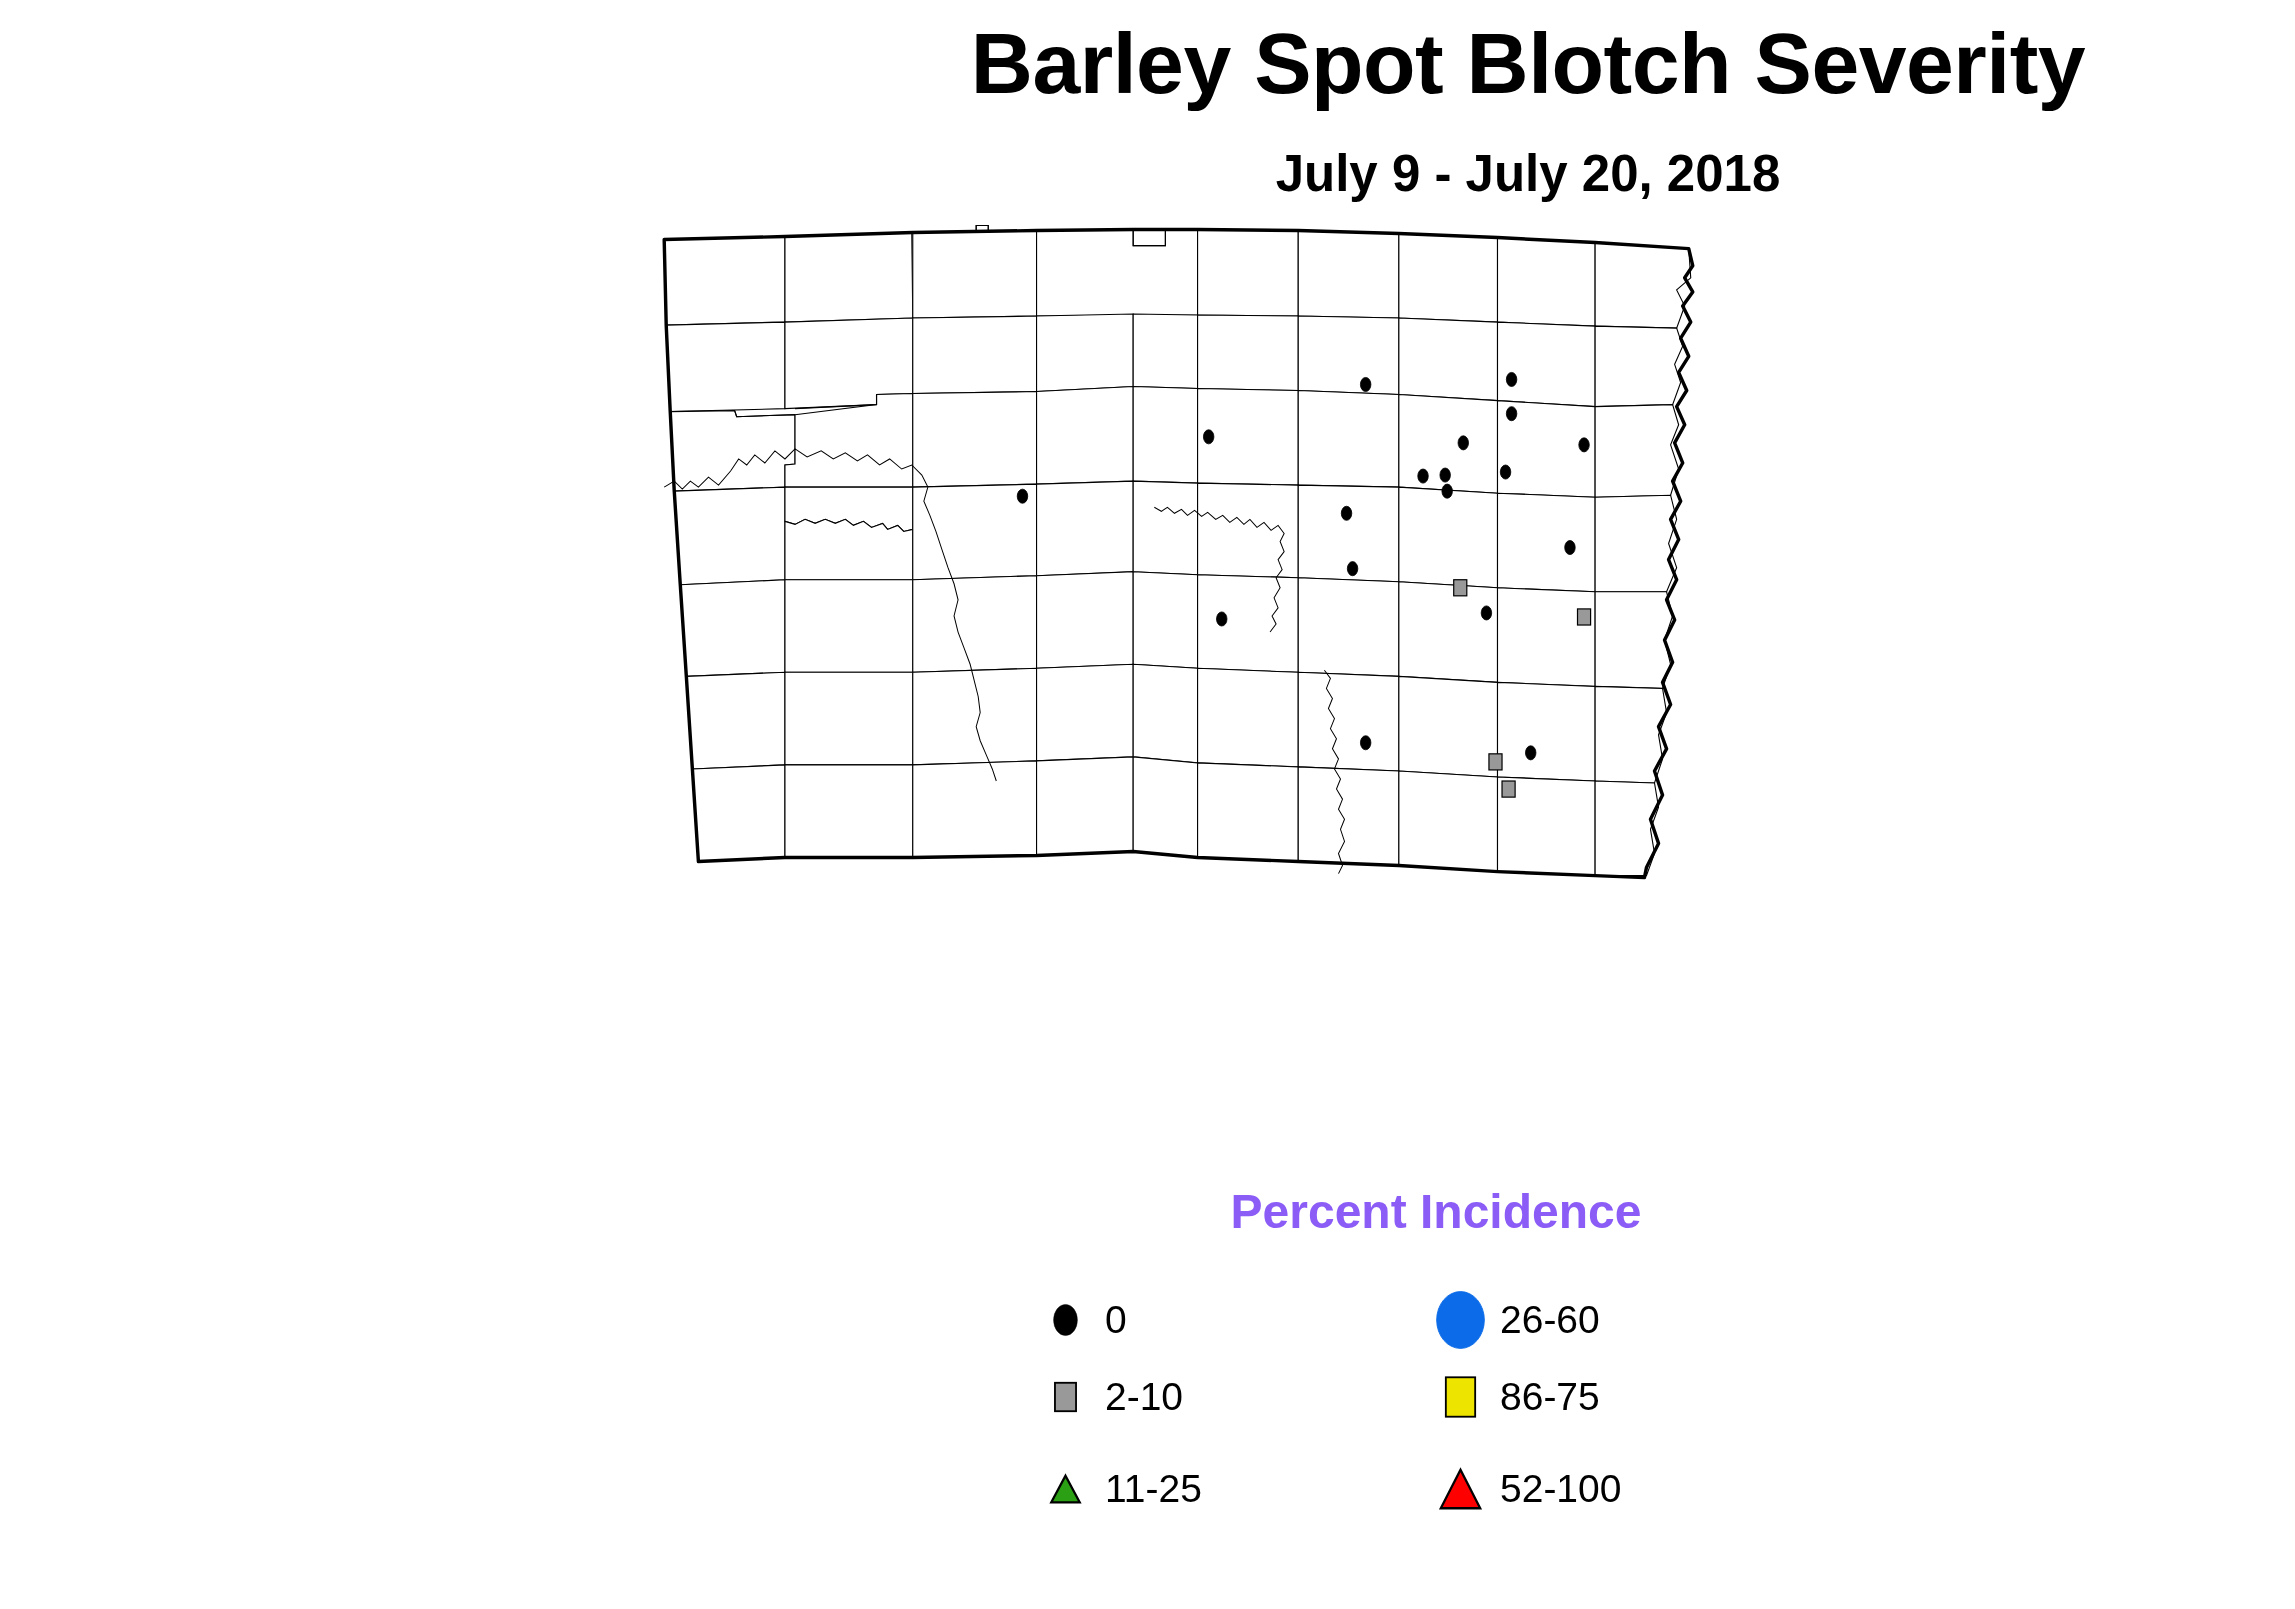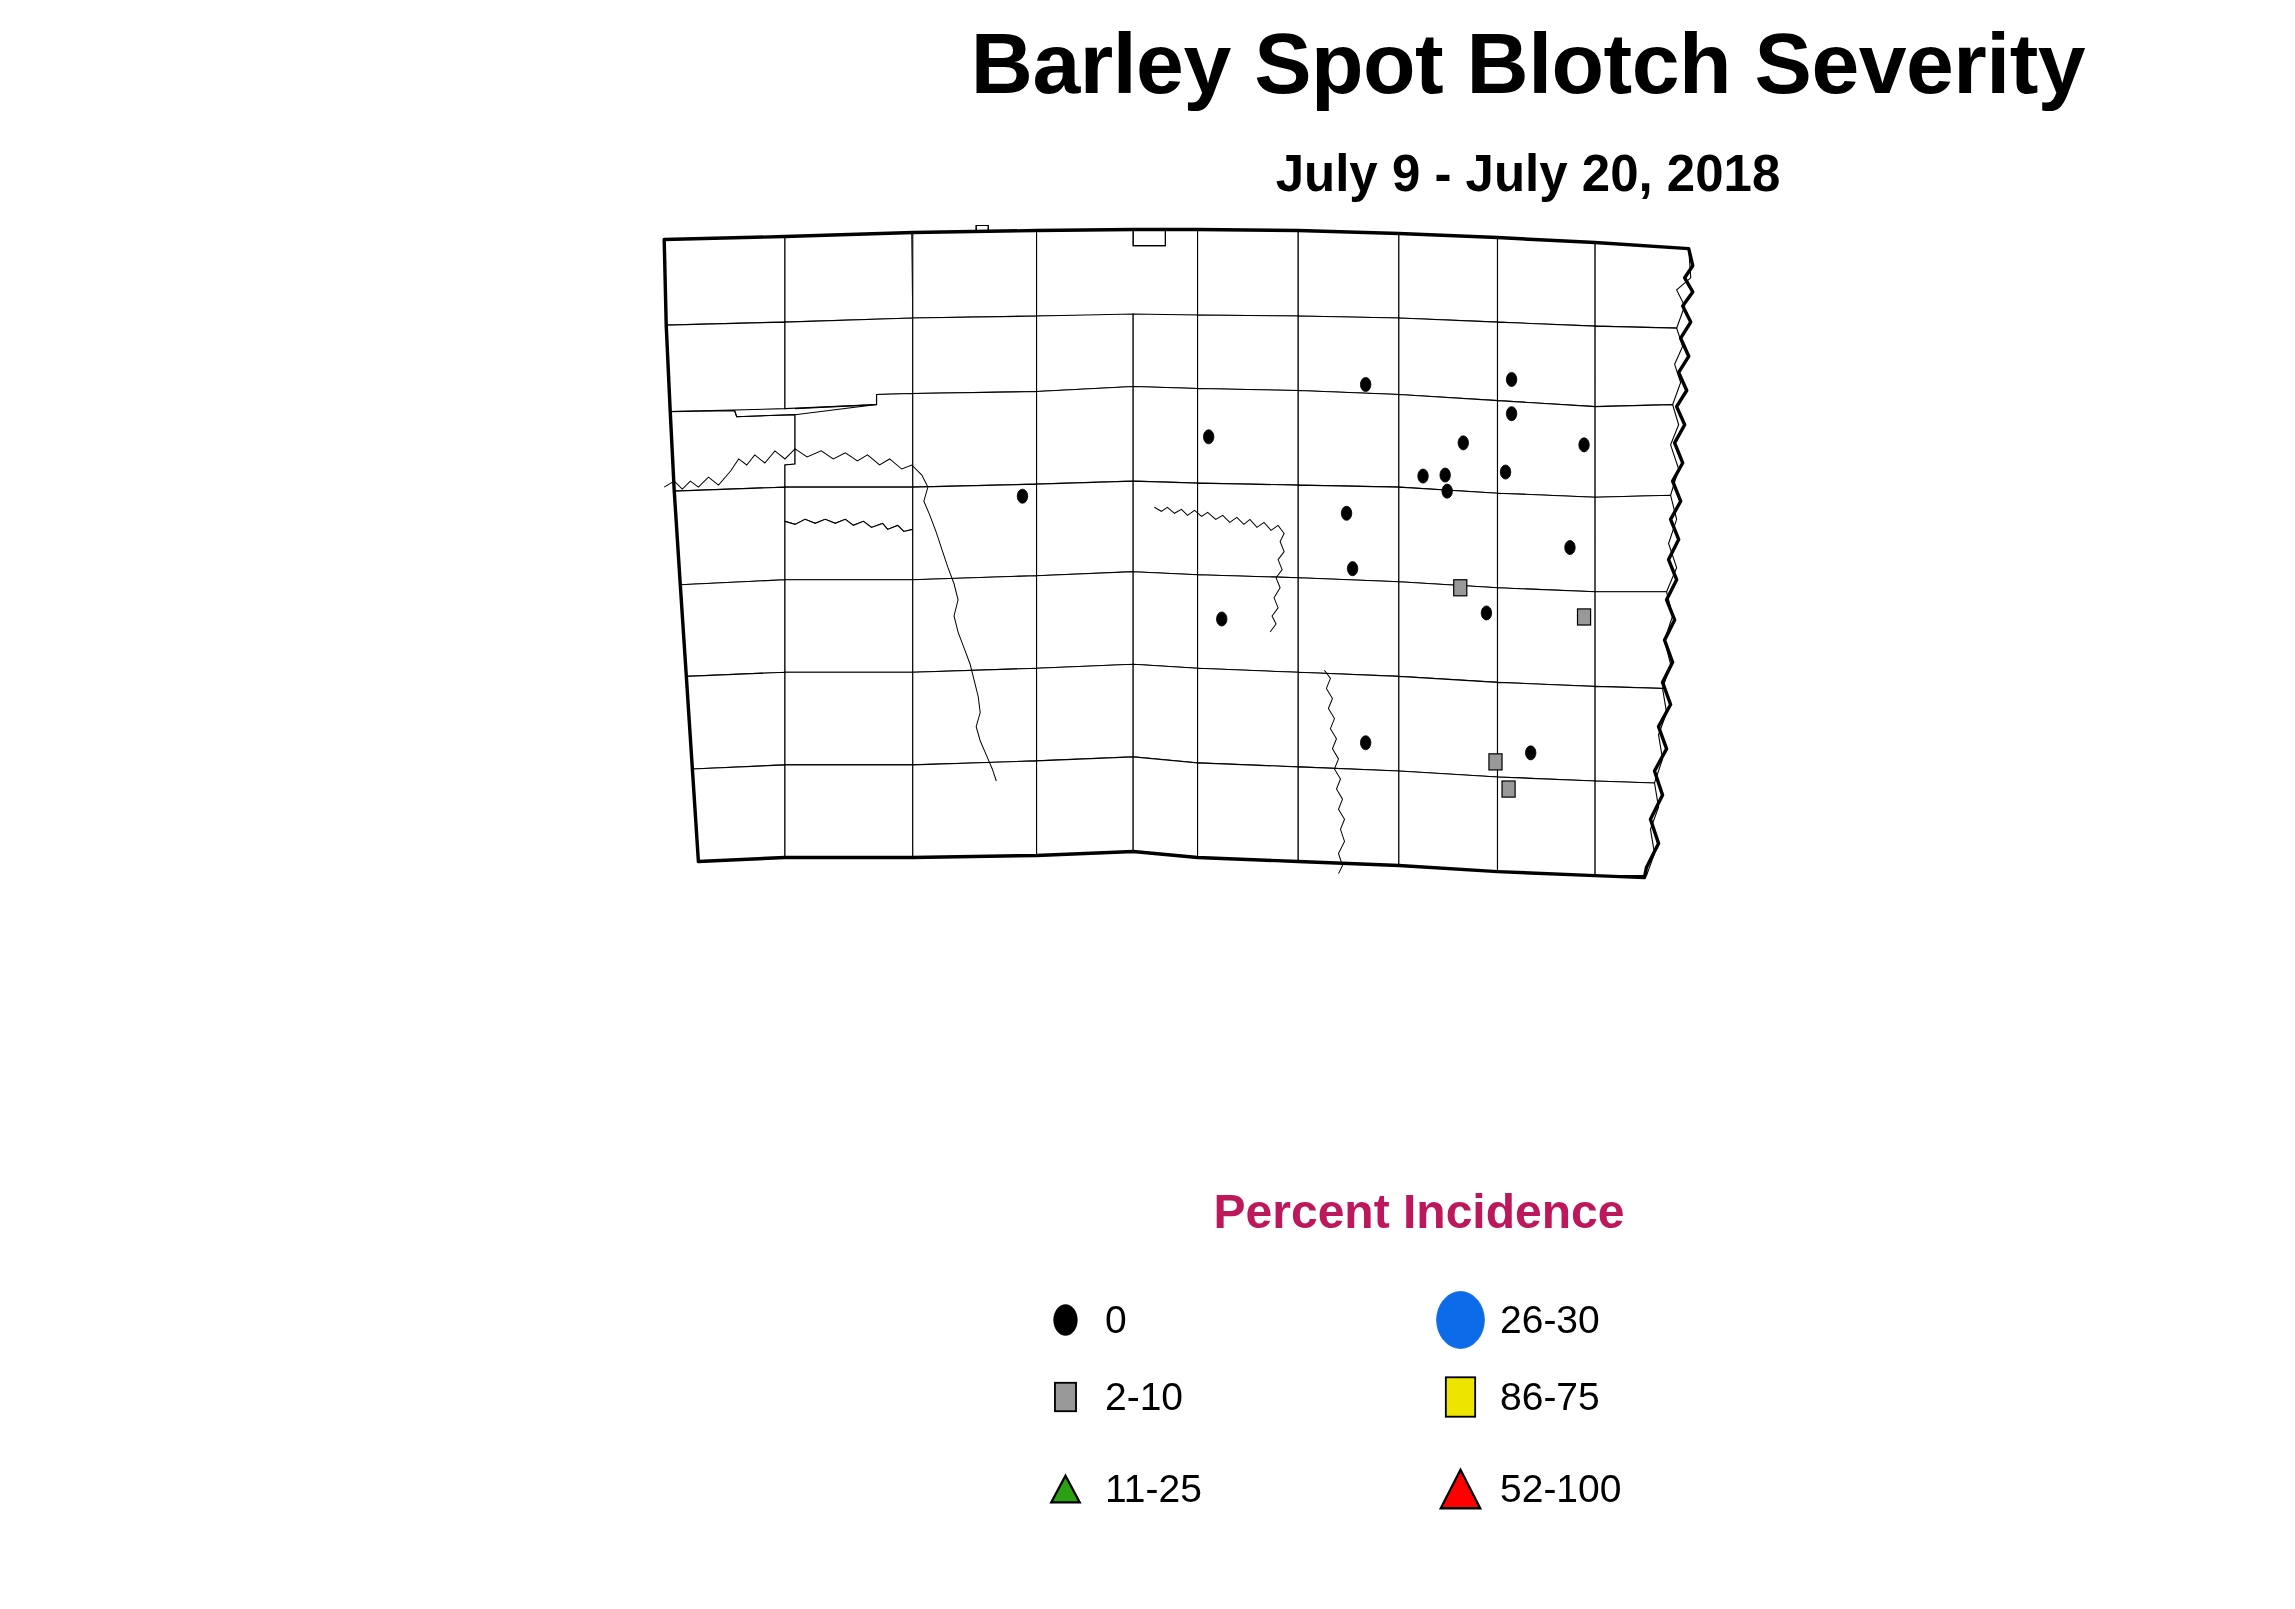--- a/index.html
+++ b/index.html
@@ -24,22 +24,22 @@
   #map-wrap{
     position:absolute;left:634px;top:216px;width:1570px;height:969px;
   }
   #map-svg{display:block;width:100%;height:100%;overflow:visible;}
 
   
   #legend{
     position:absolute;left:634px;top:1184px;width:1570px;height:404px;
   }
   #legend-title{
-    position:absolute;left:0;top:0;width:1570px;text-align:center;
-    font-size:48px;font-weight:bold;color:#be185d;
+    position:absolute;left:17px;top:0;width:1570px;text-align:center;
+    font-size:48px;font-weight:bold;color:#8b5cf6;
   }
   #legend-grid{
     position:absolute;left:404px;top:101px;width:1010px;height:285px;
   }
   .legend-item{
     position:absolute;height:69px;display:flex;align-items:center;
   }
   .legend-col-0{left:0;}
   .legend-col-1{left:395px;}
   .legend-row-0{top:0;}
@@ -236,21 +236,21 @@
             </svg>
           </div>
           <span class="legend-label">11-25</span>
         </div>
         <div class="legend-item legend-col-1 legend-row-0">
           <div class="legend-sym">
             <svg class="sym-svg" width="55" height="60" viewBox="0 0 120 130">
               <ellipse cx="60" cy="65" rx="52" ry="62" fill="#0B6BE8" stroke="#0B6BE8" stroke-width="2"></ellipse>
             </svg>
           </div>
-          <span class="legend-label">26-30</span>
+          <span class="legend-label">26-60</span>
         </div>
         <div class="legend-item legend-col-1 legend-row-1">
           <div class="legend-sym">
             <svg class="sym-svg" width="55" height="60" viewBox="0 0 120 130">
               <rect x="28" y="22" width="64" height="86" fill="#EDE500" stroke="#000000" stroke-width="4"></rect>
             </svg>
           </div>
           <span class="legend-label">86-75</span>
         </div>
         <div class="legend-item legend-col-1 legend-row-2">

